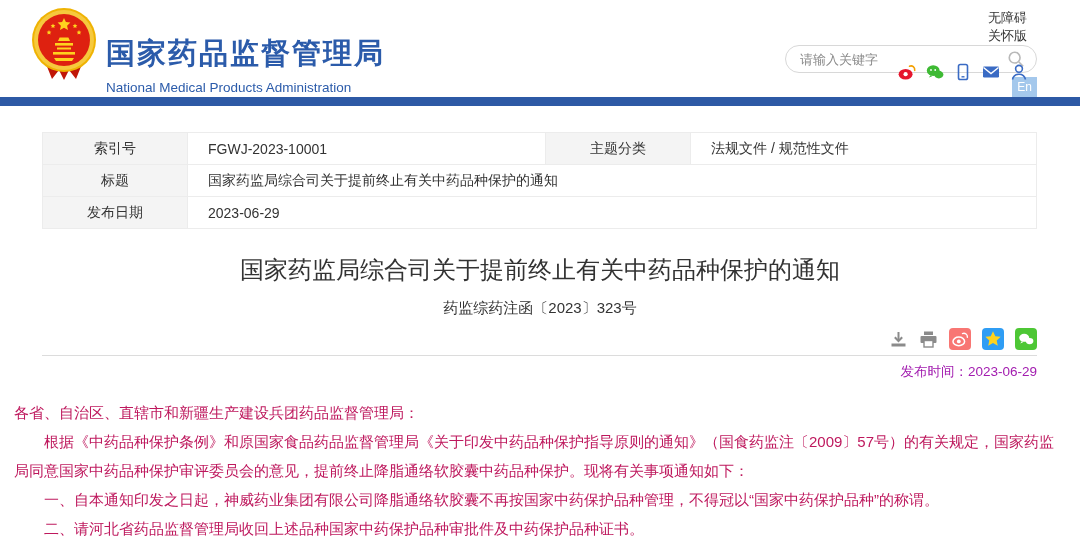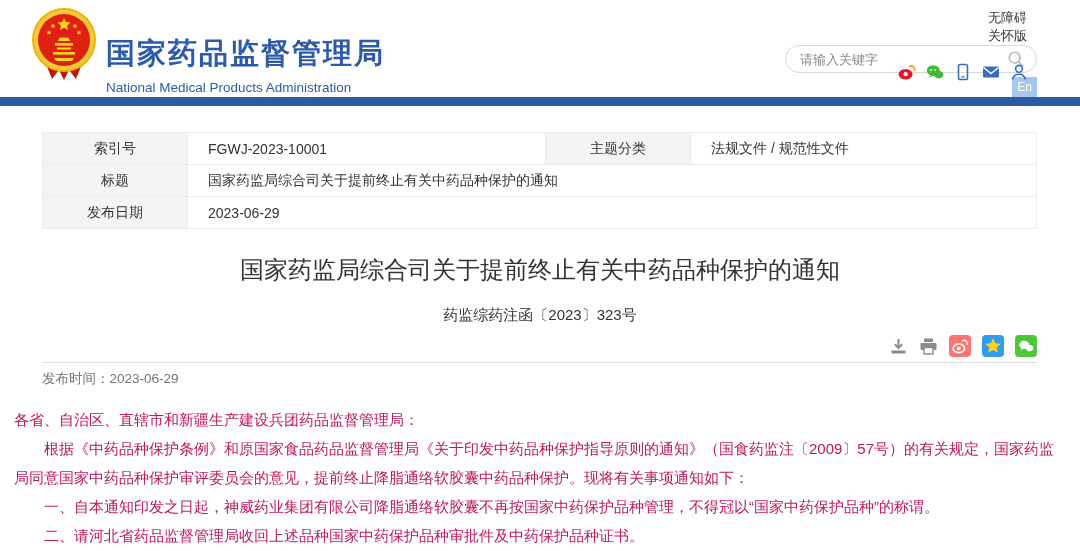--- a/index.html
+++ b/index.html
@@ -35,26 +35,26 @@
   .nav-bar { height:9px; background:#2d59a5; width:100%; }
   
   .info-table-wrap { margin:26px 43px 0 42px; }
   table.info-table { width:100%; border-collapse:collapse; font-size:14px; color:#333; table-layout:fixed; }
   table.info-table th, table.info-table td { border:1px solid #ececec; height:32px; font-weight:normal; }
   table.info-table th { background:#f4f4f4; text-align:center; width:145px;margin-top:9px; }
   table.info-table td { background:#fff; padding-left:20px; text-align:left; }
   col.c-label { width:145px; } col.c-val1 { width:358px; } col.c-label2 { width:145px; }
   
   .article-title { margin-top:26px; text-align:center; font-size:24px; font-weight:500; color:#333; line-height:30px; }
-  .doc-number { margin-top:21px; text-align:center; font-size:15px; color:#333; }
+  .doc-number { margin-top:14px; text-align:center; font-size:15px; color:#333; }
   .action-bar { margin:10px 43px 0 42px; display:flex; justify-content:flex-end; align-items:center; gap:11px; }
   .action-bar .aicon { width:19px; height:19px; display:block; cursor:pointer; }
   .action-bar .share { width:22px; height:22px; }
   .rule { margin:5px 43px 0 42px; border:none; border-top:1px solid #dcdcdc; height:0; }
-  .publish-time { margin:7px 43px 0 42px; text-align:left; font-size:13.5px; color:#737373; }
+  .publish-time { margin:7px 43px 0 42px; text-align:right; font-size:13.5px; color:#a21caf; }
   .article-body { margin:17px 14px 0 14px; font-size:15px; line-height:29px; color:#be185d; }
   .article-body p.indent { text-indent:2em; }
 </style>
 </head>
 <body>
 
 <header class="site-header">
   <svg class="emblem" viewBox="0 0 68 74" aria-hidden="true">
     <path d="M14 52 L22 72 L29 63 L34 73 L39 63 L46 72 L54 52 Z" fill="#c01608"></path>
     <circle cx="34" cy="33" r="32" fill="#efb303"></circle>

